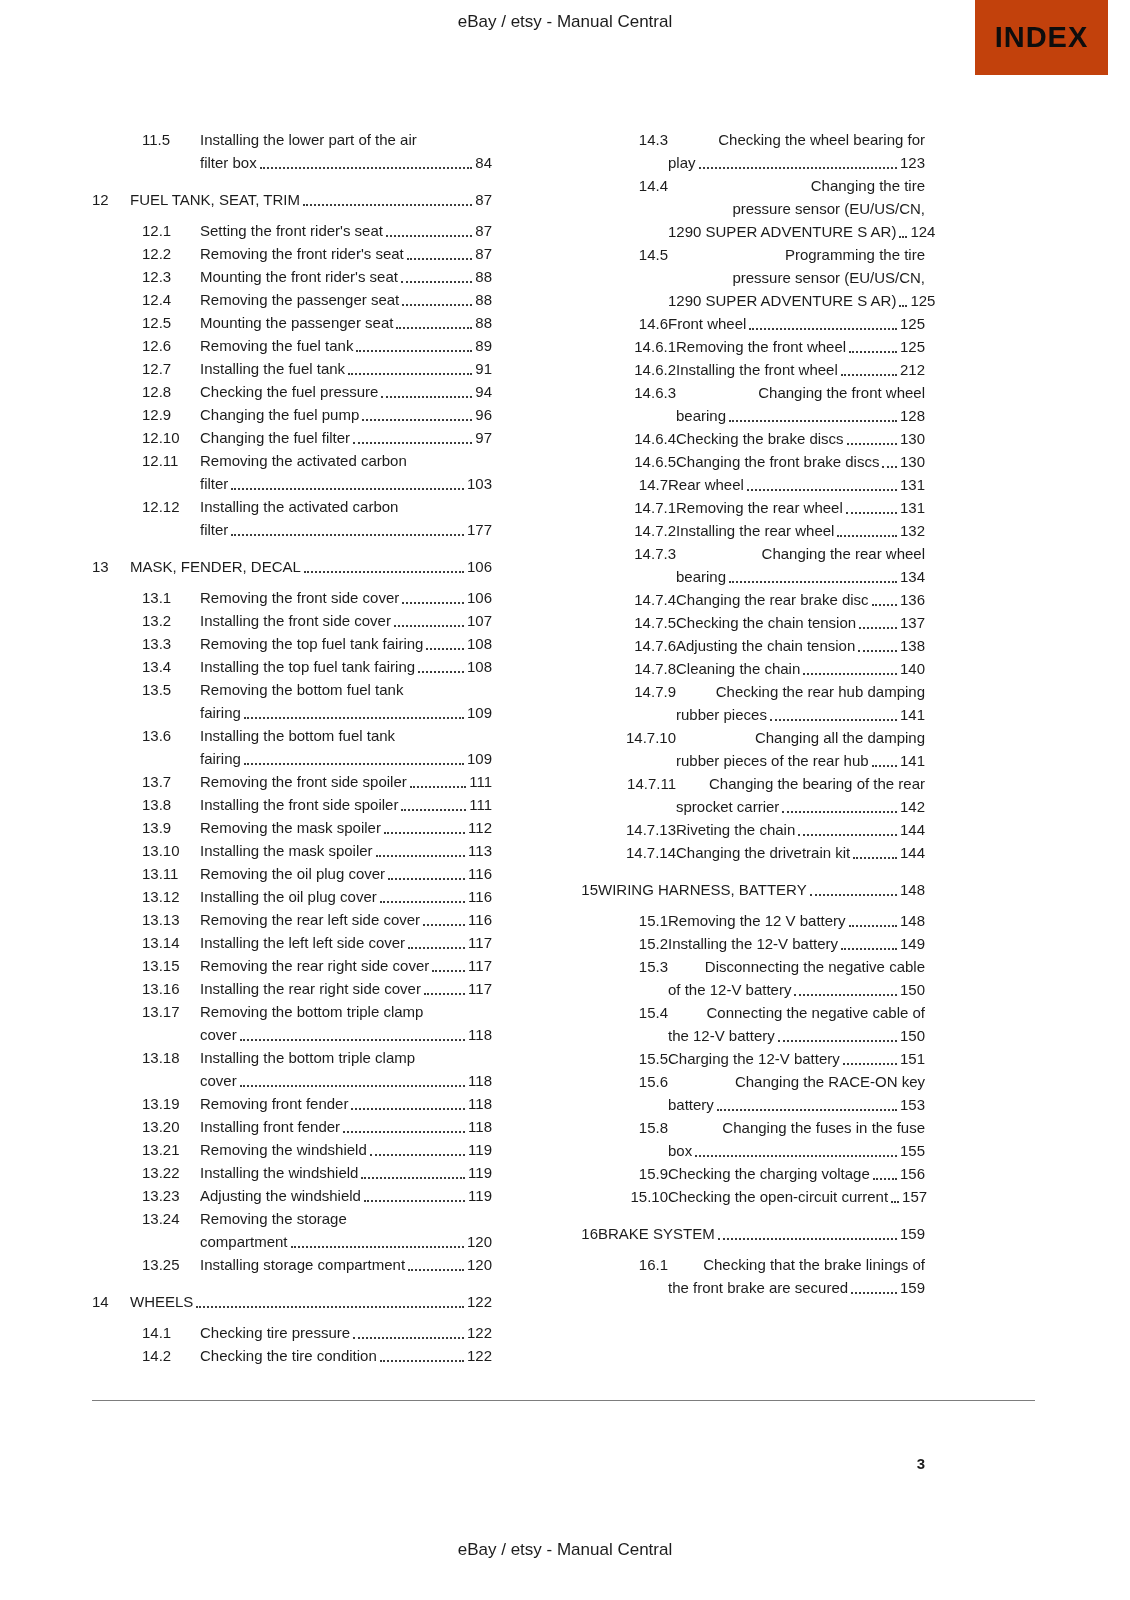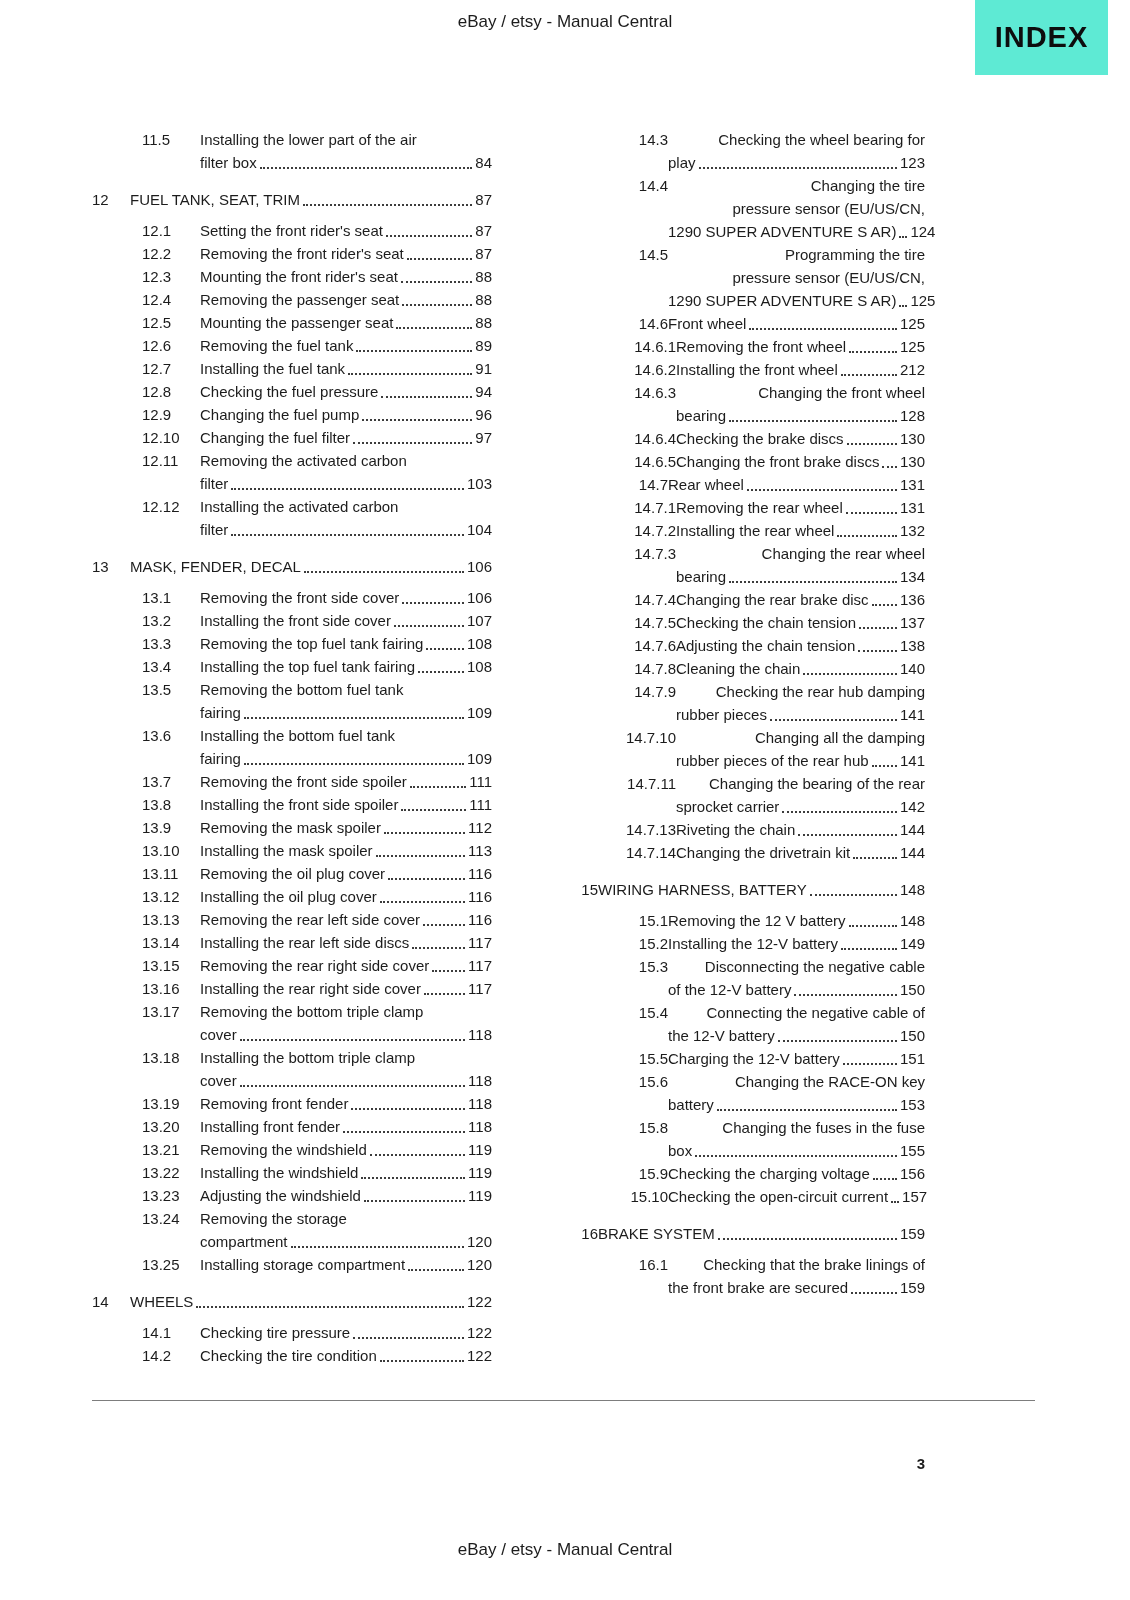--- a/index.html
+++ b/index.html
@@ -89,21 +89,21 @@
     font-size: 17px;
   }
 </style>
 </head>
 <body>
 
 <div class="page">
 
   <div class="header-title">eBay / etsy - Manual Central</div>
 
-  <div class="index-badge" style="background: #5eead4;">
+  <div class="index-badge" style="background: #c2410c;">
     <span>INDEX</span>
   </div>
 
   <div class="toc">
     <div class="col-left">
         <div class="toc-entry lvl-sub">
           <span class="toc-num">11.5</span>
           <div class="toc-body">
             <div class="toc-line">Installing the lower part of the air</div>
             <div class="toc-lastline">
@@ -234,21 +234,21 @@
             </div>
           </div>
         </div>
         <div class="toc-entry lvl-sub">
           <span class="toc-num">12.12</span>
           <div class="toc-body">
             <div class="toc-line">Installing the activated carbon</div>
             <div class="toc-lastline">
               <span class="toc-text">filter</span>
               <span class="toc-dots"></span>
-              <span class="toc-page">104</span>
+              <span class="toc-page">177</span>
             </div>
           </div>
         </div>
         <div class="toc-entry lvl-chapter">
           <span class="toc-num">13</span>
           <div class="toc-body">
             <div class="toc-lastline">
               <span class="toc-text">MASK, FENDER, DECAL</span>
               <span class="toc-dots"></span>
               <span class="toc-page">106</span>
@@ -384,21 +384,21 @@
               <span class="toc-text">Removing the rear left side cover</span>
               <span class="toc-dots"></span>
               <span class="toc-page">116</span>
             </div>
           </div>
         </div>
         <div class="toc-entry lvl-sub">
           <span class="toc-num">13.14</span>
           <div class="toc-body">
             <div class="toc-lastline">
-              <span class="toc-text">Installing the rear left side discs</span>
+              <span class="toc-text">Installing the left left side cover</span>
               <span class="toc-dots"></span>
               <span class="toc-page">117</span>
             </div>
           </div>
         </div>
         <div class="toc-entry lvl-sub">
           <span class="toc-num">13.15</span>
           <div class="toc-body">
             <div class="toc-lastline">
               <span class="toc-text">Removing the rear right side cover</span>

